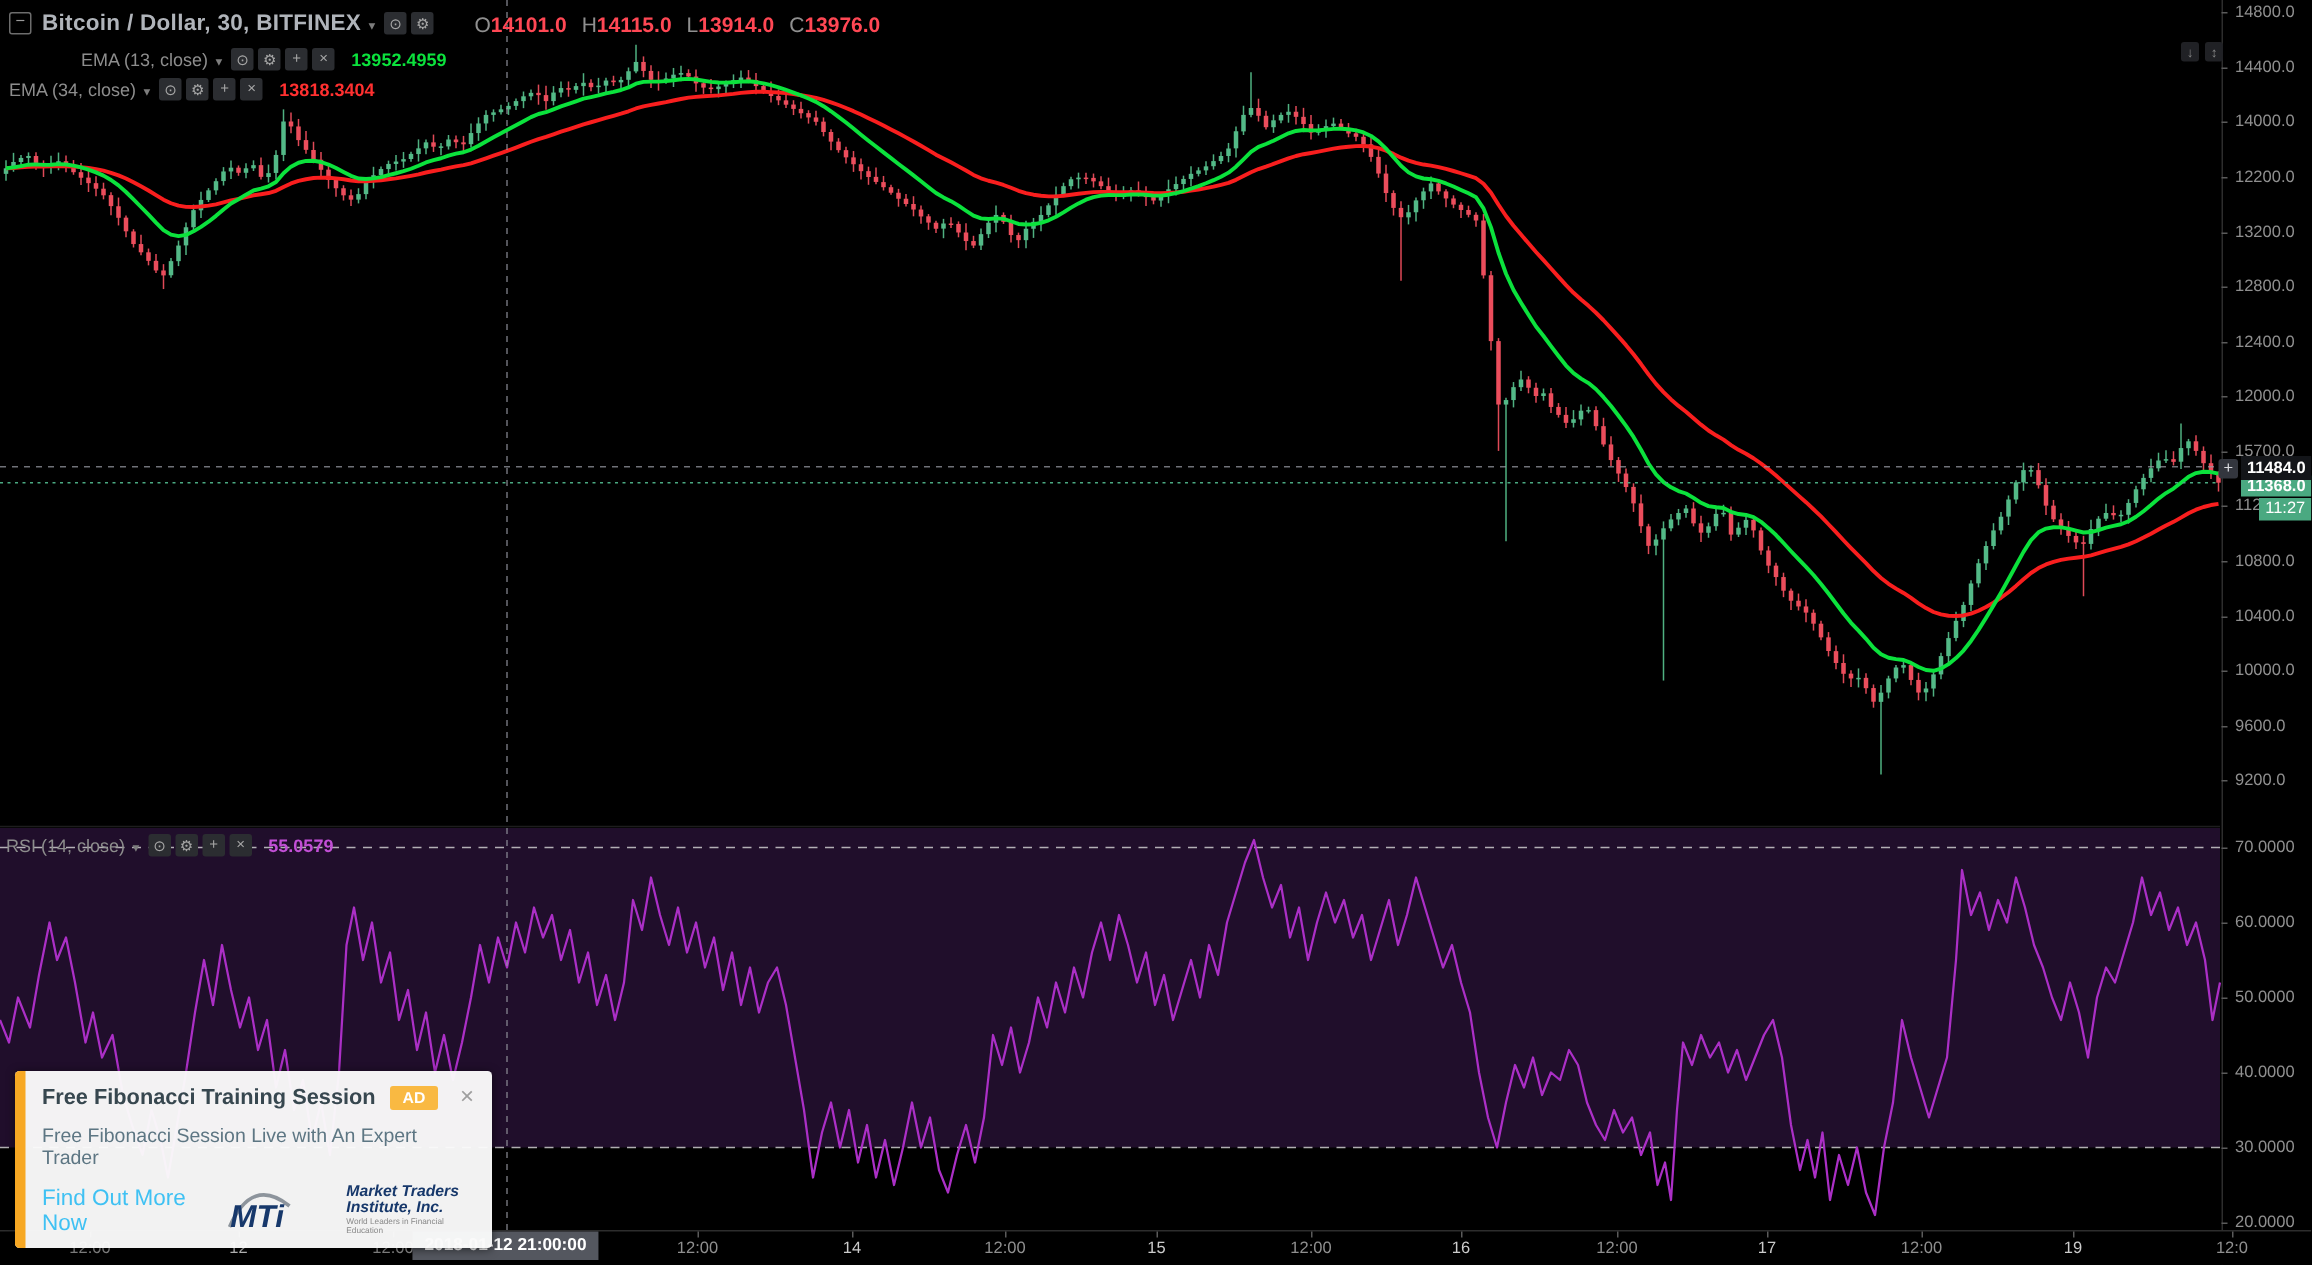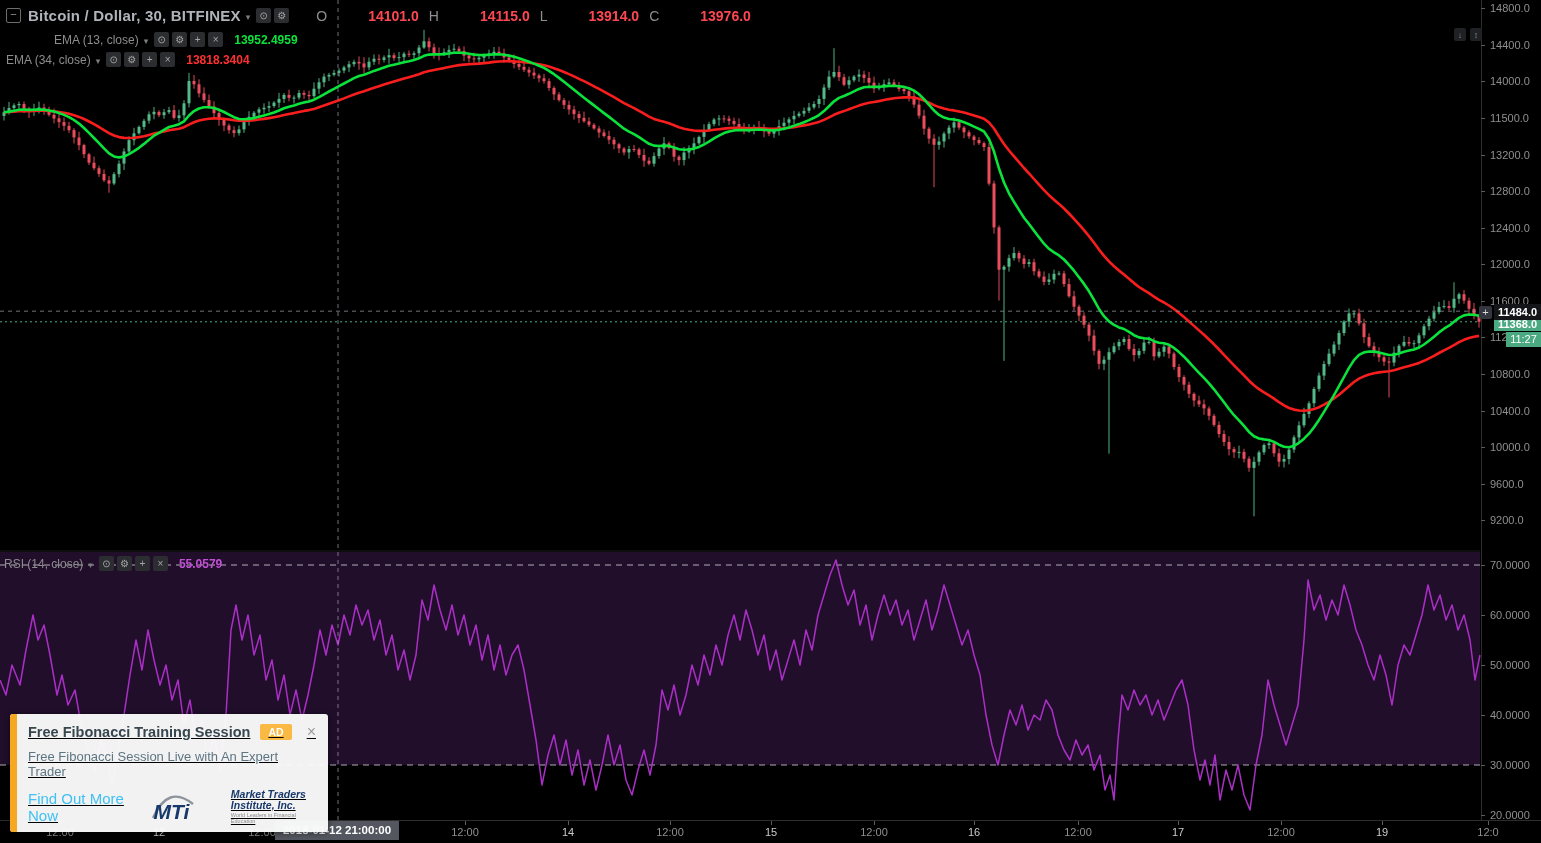--- a/index.html
+++ b/index.html
@@ -9,21 +9,21 @@
   
   .hdr{position:absolute;left:6px;z-index:7;display:flex;align-items:center;white-space:nowrap;}
   .collapse-btn{width:13px;height:13px;border:1px solid #6d6d6d;border-radius:2px;color:#9a9a9a;
        font-size:11px;line-height:11px;text-align:center;margin-right:7px;}
   .sym-title{color:#b0b4ba;font-size:15px;font-weight:bold;letter-spacing:.2px;}
   .caret{color:#7d7d7d;font-size:9px;margin:2px 6px 0 5px;}
   .chip{display:inline-flex;width:15px;height:15px;margin-right:3px;align-items:center;justify-content:center;
        background:#2b2d31;color:#a6a6a6;font-size:10px;border-radius:2px;}
   .ohlc{margin-left:10px;font-size:14px;font-weight:bold;}
   .ohlc .lt{color:#8f8f8f;font-weight:normal;margin-left:10px;}
-  .ohlc .vl{color:#ff4754;margin-left:41px;}
+  .ohlc .vl{color:#ff4754;}
   .ind-name{color:#8d8d8d;font-size:12px;}
   .ind-val{font-size:12px;font-weight:bold;margin-left:8px;}
   .v-green{color:#0be23c;} .v-red{color:#ff3030;} .v-purple{color:#c24fd6;}
   
   #right-axis-bg{position:absolute;left:1481px;top:0;width:60px;height:843px;background:#000;
        border-left:1px solid #2d2d2d;z-index:2;}
   #bottom-axis-bg{position:absolute;left:0;top:820px;width:1541px;height:23px;background:#000;
        border-top:1px solid #2d2d2d;z-index:2;}
   .pl{position:absolute;left:1490px;color:#8f8f8f;font-size:11px;z-index:3;}
   .ptick{position:absolute;left:1481px;width:4px;height:1px;background:#5b5b5b;z-index:3;}
@@ -41,21 +41,21 @@
        color:#fff;font-size:11px;line-height:15px;text-align:center;z-index:5;}
   #crosshair-time-label{position:absolute;top:821px;transform:translateX(-50%);background:#54575f;color:#fff;
        font-size:11.5px;font-weight:bold;padding:3px 8px 4px;z-index:5;white-space:nowrap;}
   
   .tr-btn{position:absolute;top:28px;width:12px;height:13px;background:#202125;color:#8a8a8a;font-size:9px;
        display:flex;align-items:center;justify-content:center;border-radius:2px;z-index:4;}
   
   #ad-panel{position:absolute;left:10px;top:714px;width:318px;background:rgba(250,250,250,.97);
        border-radius:3px;box-shadow:0 1px 6px rgba(0,0,0,.5);z-index:8;overflow:hidden;}
   #ad-stripe{position:absolute;left:0;top:0;width:7px;height:100%;background:#f7a823;}
-  .ad-inner{padding:10px 12px 8px 18px;text-decoration:underline;}
+  .ad-inner{padding:10px 12px 8px 18px;}
   .ad-row1{display:flex;align-items:center;}
   .ad-title{color:#37474f;font-size:14.5px;font-weight:bold;}
   .ad-badge{background:#f9b942;color:#fff;font-size:10.5px;font-weight:bold;padding:2px 8px;border-radius:2px;margin-left:10px;}
   .ad-close{margin-left:auto;color:#9e9e9e;font-size:16px;line-height:14px;}
   .ad-body{color:#5d7683;font-size:13px;margin-top:9px;}
   .ad-row3{display:flex;align-items:center;margin-top:10px;}
   .ad-cta{color:#3fc1f3;font-size:15px;}
   .mti{margin-left:auto;display:flex;align-items:center;gap:36px;}
   .mti-mark{position:relative;width:42px;height:30px;}
   .mti-word{position:absolute;left:2px;bottom:0;color:#17386b;font-size:21px;font-weight:bold;font-style:italic;line-height:20px;}
@@ -679,31 +679,31 @@
   <div id="right-axis-bg"></div>
   <div id="bottom-axis-bg"></div>
   <div id="right-axis-labels">
       <div class="ptick" style="top: 8px;"></div>
       <div class="pl" style="top: 2px;">14800.0</div>
       <div class="ptick" style="top: 45px;"></div>
       <div class="pl" style="top: 39px;">14400.0</div>
       <div class="ptick" style="top: 81px;"></div>
       <div class="pl" style="top: 75px;">14000.0</div>
       <div class="ptick" style="top: 118px;"></div>
-      <div class="pl" style="top: 112px;">11500.0</div>
+      <div class="pl" style="top: 112px;">12200.0</div>
       <div class="ptick" style="top: 155px;"></div>
       <div class="pl" style="top: 149px;">13200.0</div>
       <div class="ptick" style="top: 191px;"></div>
       <div class="pl" style="top: 185px;">12800.0</div>
       <div class="ptick" style="top: 228px;"></div>
       <div class="pl" style="top: 222px;">12400.0</div>
       <div class="ptick" style="top: 264px;"></div>
       <div class="pl" style="top: 258px;">12000.0</div>
       <div class="ptick" style="top: 301px;"></div>
-      <div class="pl" style="top: 295px;">11600.0</div>
+      <div class="pl" style="top: 295px;">15700.0</div>
       <div class="ptick" style="top: 337px;"></div>
       <div class="pl" style="top: 331px;">11200.0</div>
       <div class="ptick" style="top: 374px;"></div>
       <div class="pl" style="top: 368px;">10800.0</div>
       <div class="ptick" style="top: 411px;"></div>
       <div class="pl" style="top: 405px;">10400.0</div>
       <div class="ptick" style="top: 447px;"></div>
       <div class="pl" style="top: 441px;">10000.0</div>
       <div class="ptick" style="top: 484px;"></div>
       <div class="pl" style="top: 478px;">9600.0</div>

